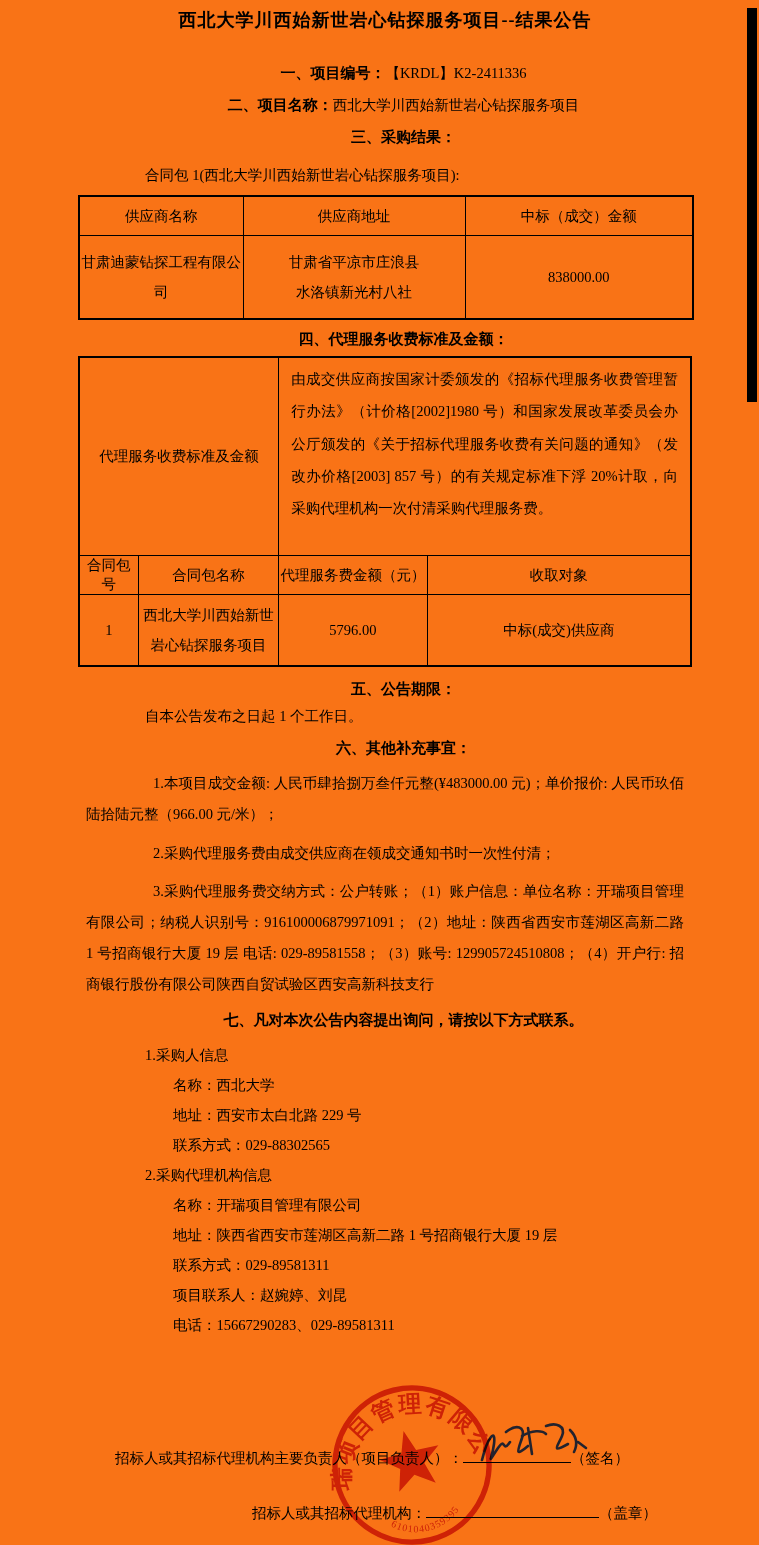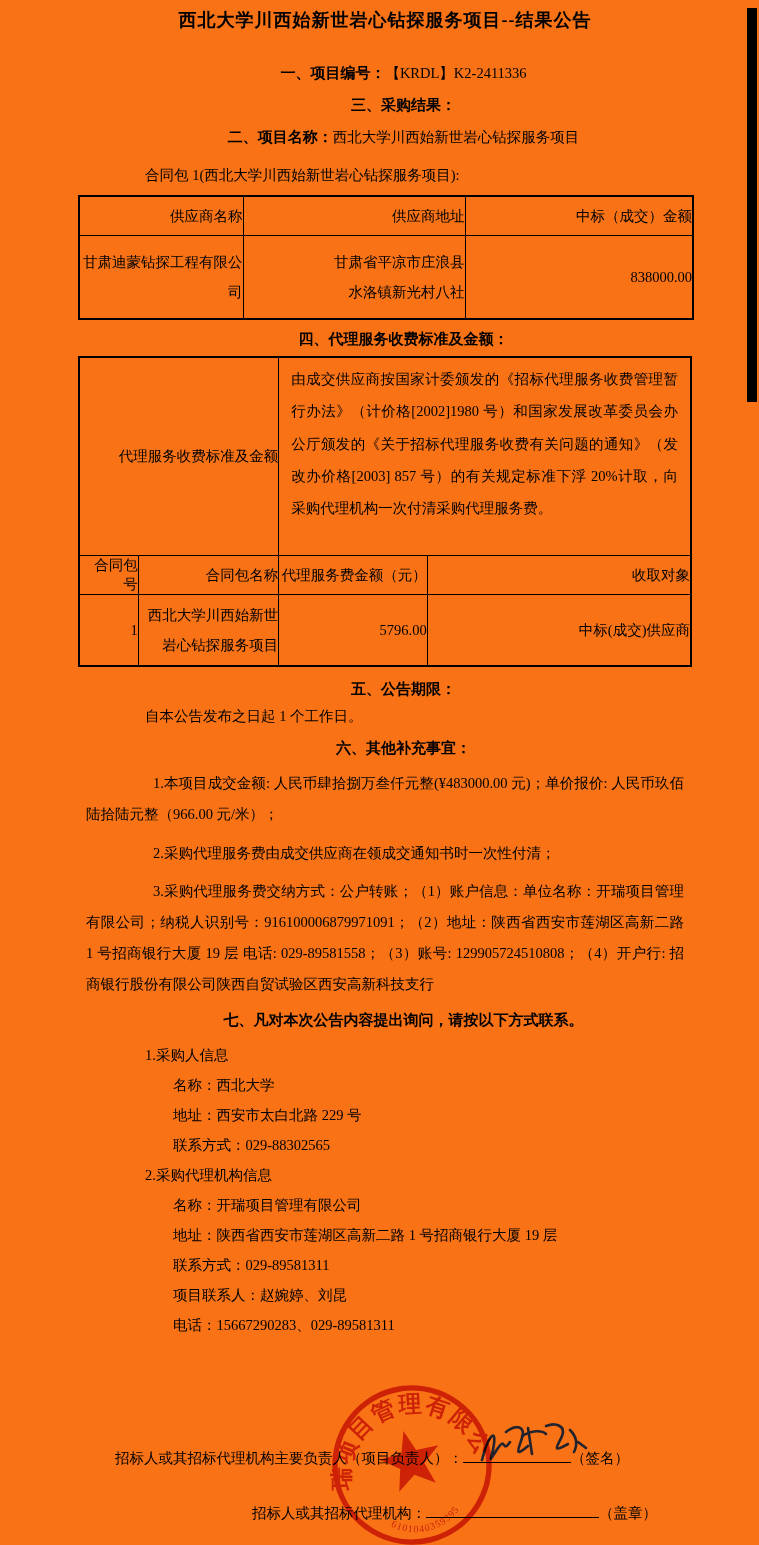--- a/index.html
+++ b/index.html
@@ -16,21 +16,21 @@
   .content { position:absolute; left:78px; top:8px; width:614px; }
   .doc-title { text-align:center; font-weight:bold; font-size:18px; line-height:24px; letter-spacing:1px; }
   .sec { font-weight:bold; font-size:15px; line-height:24px; margin-left:37px;text-align:center; }
   .sec .val { font-weight:normal; font-size:14.5px; }
   .sec1 { margin-top:29px; }
   .sec2 { margin-top:8px; }
   .sec3 { margin-top:8px; }
   .package-line { margin:16px 0 10px 67px; line-height:20px; }
   table { border-collapse:collapse; width:614px; table-layout:fixed; }
   table.t1, table.t2 { border:2px solid #000; }
-  td { border:1px solid #000; text-align:right; font-size:14.5px; padding:0; overflow:hidden; }
+  td { border:1px solid #000; text-align:center; font-size:14.5px; padding:0; overflow:hidden; }
   .t1 .hrow td { height:38px; }
   .t1 .drow td { height:82px; line-height:30px; }
   .sec4 { margin-top:7px; }
   .t2 { margin-top:5px; }
   .t2 .mrow td { height:192px; }
   .t2 .mrow .mtext { text-align:justify; padding:5px 12px 0 12px; line-height:32.3px; vertical-align:top; }
   .t2 .hrow td { height:38px; }
   .t2 .drow td { height:70px; line-height:30px; }
   .sec5 { margin-top:10px; }
   .body-line { margin-left:67px; line-height:30px; }
@@ -57,23 +57,23 @@
 
 <div id="screen">
   <div class="scrollbar-thumb"></div>
 
   <div class="content">
 
     <div class="doc-title">西北大学川西始新世岩心钻探服务项目--结果公告</div>
 
     <div class="sec sec1"><span>一、项目编号：</span><span class="val">【KRDL】K2-2411336</span></div>
 
+    <div class="sec sec2"><span>二、项目名称：</span><span class="val">西北大学川西始新世岩心钻探服务项目</span></div>
+
     <div class="sec sec3">三、采购结果：</div>
-
-    <div class="sec sec2"><span>二、项目名称：</span><span class="val">西北大学川西始新世岩心钻探服务项目</span></div>
 
     <div class="package-line">合同包 1(西北大学川西始新世岩心钻探服务项目):</div>
 
     <table class="t1">
       <colgroup>
           <col style="width:164px">
           <col style="width:222px">
           <col style="width:228px">
         </colgroup>
       <tbody>

